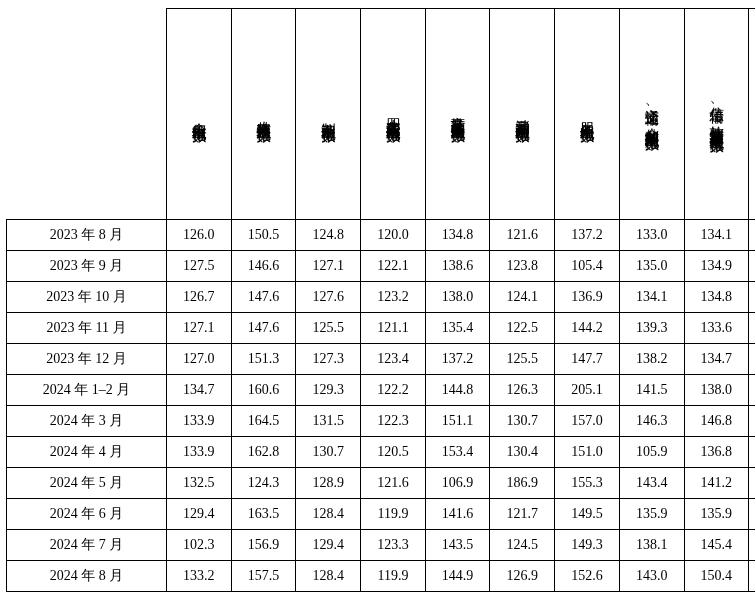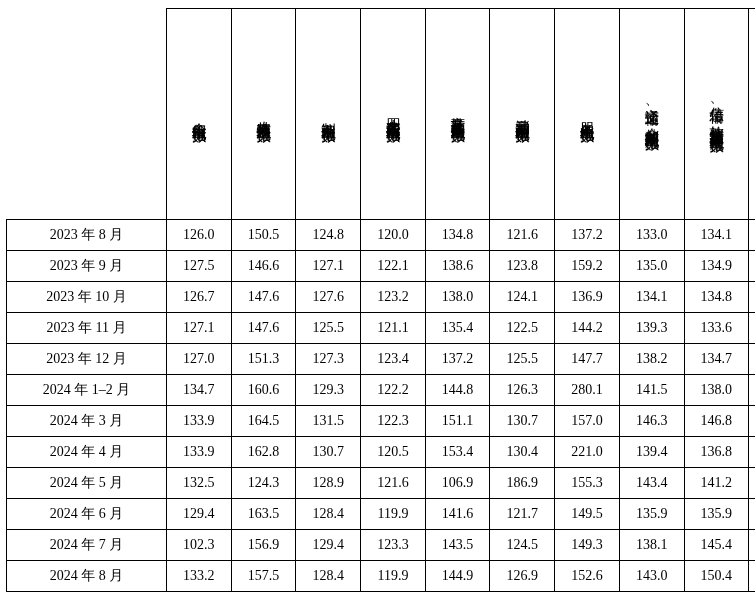--- a/index.html
+++ b/index.html
@@ -123,21 +123,21 @@
         <td class="value">145.4</td>
       </tr>
       <tr>
         <td class="rowlabel">2023 年 9 月</td>
         <td class="value">127.5</td>
         <td class="value">146.6</td>
         <td class="value">127.1</td>
         <td class="value">122.1</td>
         <td class="value">138.6</td>
         <td class="value">123.8</td>
-        <td class="value">159.2</td>
+        <td class="value">105.4</td>
         <td class="value">135.0</td>
         <td class="value">134.9</td>
         <td class="value">145.2</td>
       </tr>
       <tr>
         <td class="rowlabel">2023 年 10 月</td>
         <td class="value">126.7</td>
         <td class="value">147.6</td>
         <td class="value">127.6</td>
         <td class="value">123.2</td>
@@ -175,21 +175,21 @@
         <td class="value">158.5</td>
       </tr>
       <tr>
         <td class="rowlabel">2024 年 1–2 月</td>
         <td class="value">134.7</td>
         <td class="value">160.6</td>
         <td class="value">129.3</td>
         <td class="value">122.2</td>
         <td class="value">144.8</td>
         <td class="value">126.3</td>
-        <td class="value">280.1</td>
+        <td class="value">205.1</td>
         <td class="value">141.5</td>
         <td class="value">138.0</td>
         <td class="value">160.0</td>
       </tr>
       <tr>
         <td class="rowlabel">2024 年 3 月</td>
         <td class="value">133.9</td>
         <td class="value">164.5</td>
         <td class="value">131.5</td>
         <td class="value">122.3</td>
@@ -201,22 +201,22 @@
         <td class="value">166.8</td>
       </tr>
       <tr>
         <td class="rowlabel">2024 年 4 月</td>
         <td class="value">133.9</td>
         <td class="value">162.8</td>
         <td class="value">130.7</td>
         <td class="value">120.5</td>
         <td class="value">153.4</td>
         <td class="value">130.4</td>
-        <td class="value">221.0</td>
-        <td class="value">139.4</td>
+        <td class="value">151.0</td>
+        <td class="value">105.9</td>
         <td class="value">136.8</td>
         <td class="value">160.9</td>
       </tr>
       <tr>
         <td class="rowlabel">2024 年 5 月</td>
         <td class="value">132.5</td>
         <td class="value">124.3</td>
         <td class="value">128.9</td>
         <td class="value">121.6</td>
         <td class="value">106.9</td>

